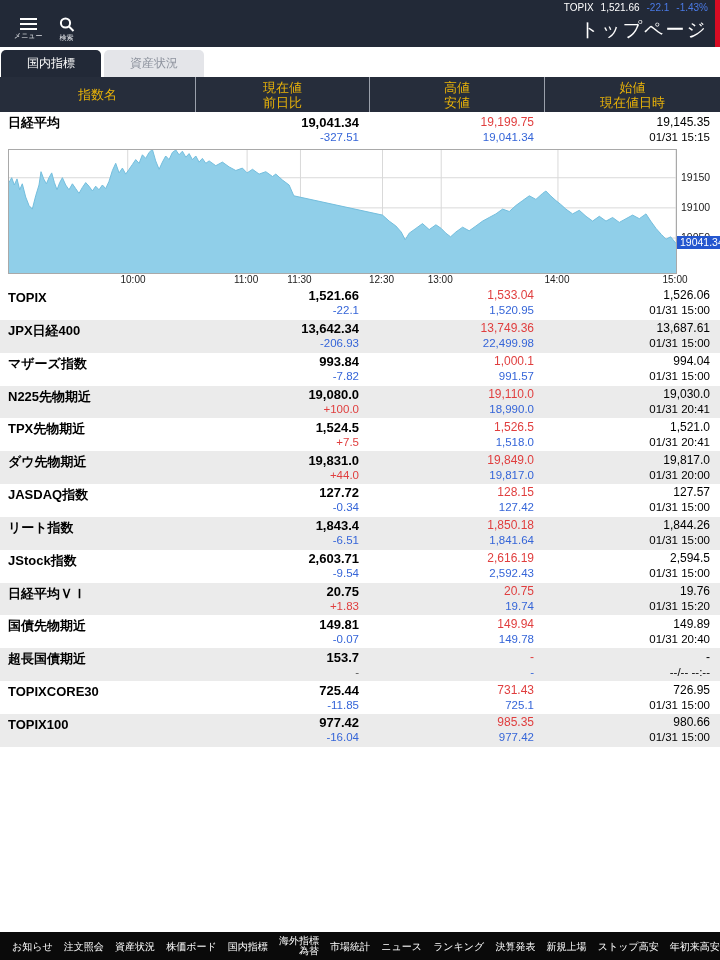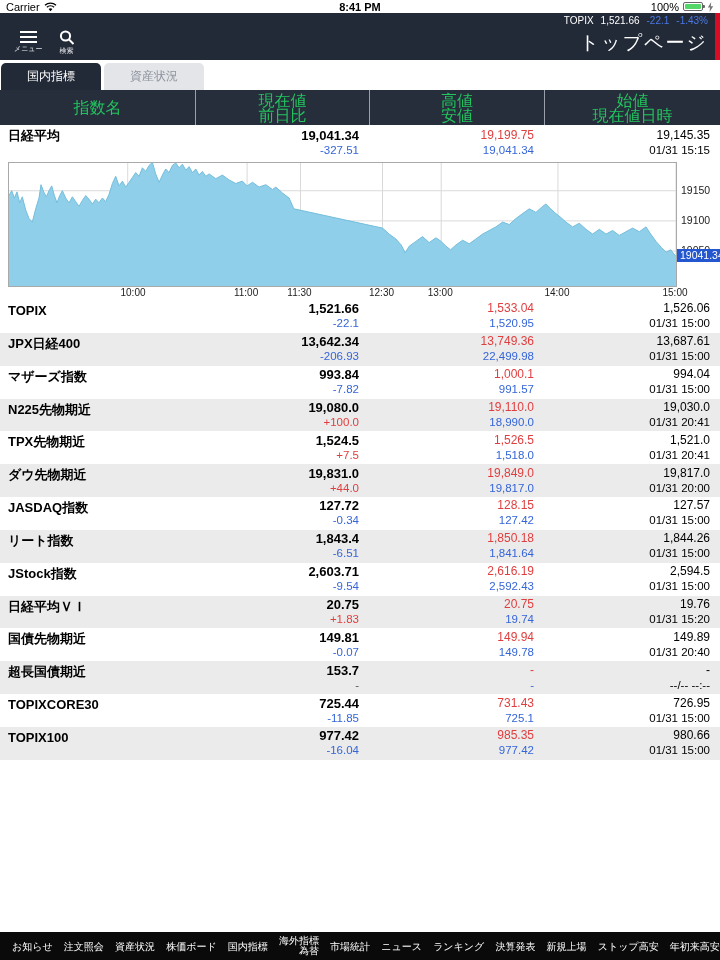--- a/index.html
+++ b/index.html
@@ -31,21 +31,21 @@
   .page-title { margin-left:auto; font-size:19px; font-weight:300; letter-spacing:2px; }
 
   
   .tabs { height:30px; background:#fff; display:flex; align-items:flex-end; padding:0 0 0 1px; flex:0 0 auto; }
   .tab { width:100px; height:27px; display:flex; align-items:center; justify-content:center;
     font-size:12px; border-radius:5px 5px 0 0; margin-right:3px; cursor:pointer; }
   .tab.active { background:#222937; color:#fff; }
   .tab.inactive { background:#e4e5e9; color:#8e939e; }
 
   
-  .thead { height:35px; background:#262d3b; color:#22c55e; display:flex; font-size:16px; flex:0 0 auto; }
+  .thead { height:35px; background:#262d3b; color:#eab308; display:flex; font-size:13px; flex:0 0 auto; }
   .thead .hcell { display:flex; flex-direction:column; align-items:center; justify-content:center; line-height:15px; }
   .thead .hcell + .hcell { border-left:1px solid #9aa0ab; }
   .c1 { width:195px; } .c2 { width:174px; } .c3 { width:175px; } .c4 { width:176px; }
 
   
   .qrow { display:flex; font-size:12px; color:#000; flex:0 0 auto; }
   .qrow.alt { background:#ebebeb; }
   .qrow .cell { display:flex; flex-direction:column; justify-content:center; line-height:15px; }
   .qrow .name { width:195px; padding:4px 4px 0 8px; font-weight:700; font-size:13px; justify-content:flex-start; padding-top:3px; }
   .qrow .num { text-align:right; padding-right:10px; }
@@ -73,38 +73,20 @@
   .filler { flex:1 1 auto; background:#fff; }
   .bottom-nav { height:28px; background:#0a0a0a; display:flex; align-items:center; justify-content:space-between;
     padding:0 0 0 12px; overflow:hidden; flex:0 0 auto; }
   .bnav-item { color:#fff; font-size:10px; text-align:right; line-height:11px; white-space:nowrap; cursor:pointer; flex:0 0 auto; }
 </style>
 </head>
 <body>
 
 <div class="screen">
 
-  <div class="status-bar">
-    <div class="sb-left">
-      <span>Carrier</span>
-      <svg width="13" height="10" viewBox="0 0 13 10">
-        <path d="M6.5 9.2 L4.6 7.1 A3.1 3.1 0 0 1 8.4 7.1 Z" fill="#000"></path>
-        <path d="M2.9 5.3 A5.4 5.4 0 0 1 10.1 5.3" fill="none" stroke="#000" stroke-width="1.3"></path>
-        <path d="M1.0 3.2 A8.2 8.2 0 0 1 12.0 3.2" fill="none" stroke="#000" stroke-width="1.3"></path>
-      </svg>
-    </div>
-    <span class="sb-time">8:41 PM</span>
-    <div class="sb-right">
-      <span>100%</span>
-      <span class="battery"></span>
-      <svg width="7" height="10" viewBox="0 0 7 10">
-        <path d="M4.2 0 L0.8 5.6 H3.0 L2.6 10 L6.2 4.2 H3.8 Z" fill="#777"></path>
-      </svg>
-    </div>
-  </div>
 
   <div class="appbar">
     <div class="red-stripe" id="red-stripe" style="background: rgb(216, 12, 36);"></div>
     <div class="ticker-row">
       <span>TOPIX</span>
       <span>1,521.66</span>
       <span class="t-chg">-22.1</span>
       <span class="t-chg">-1.43%</span>
     </div>
     <div class="appbar-main">

